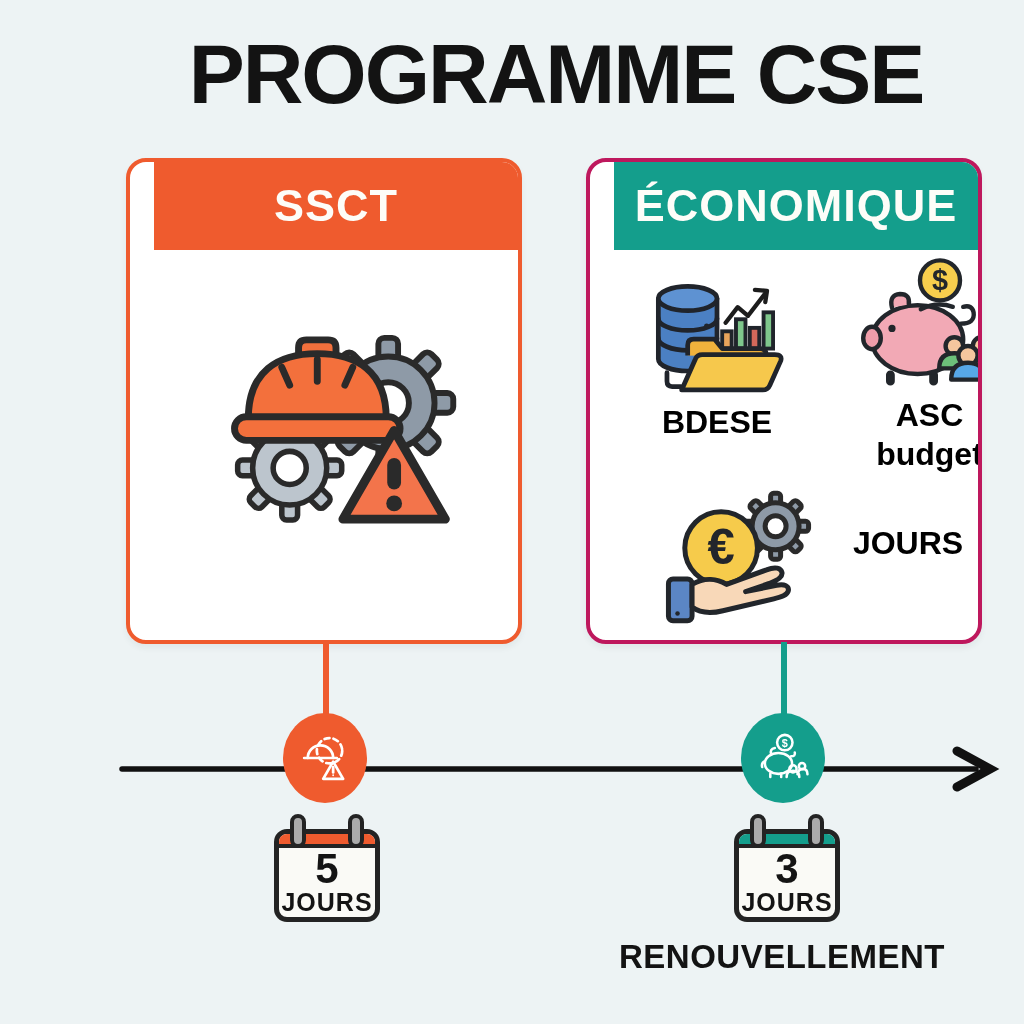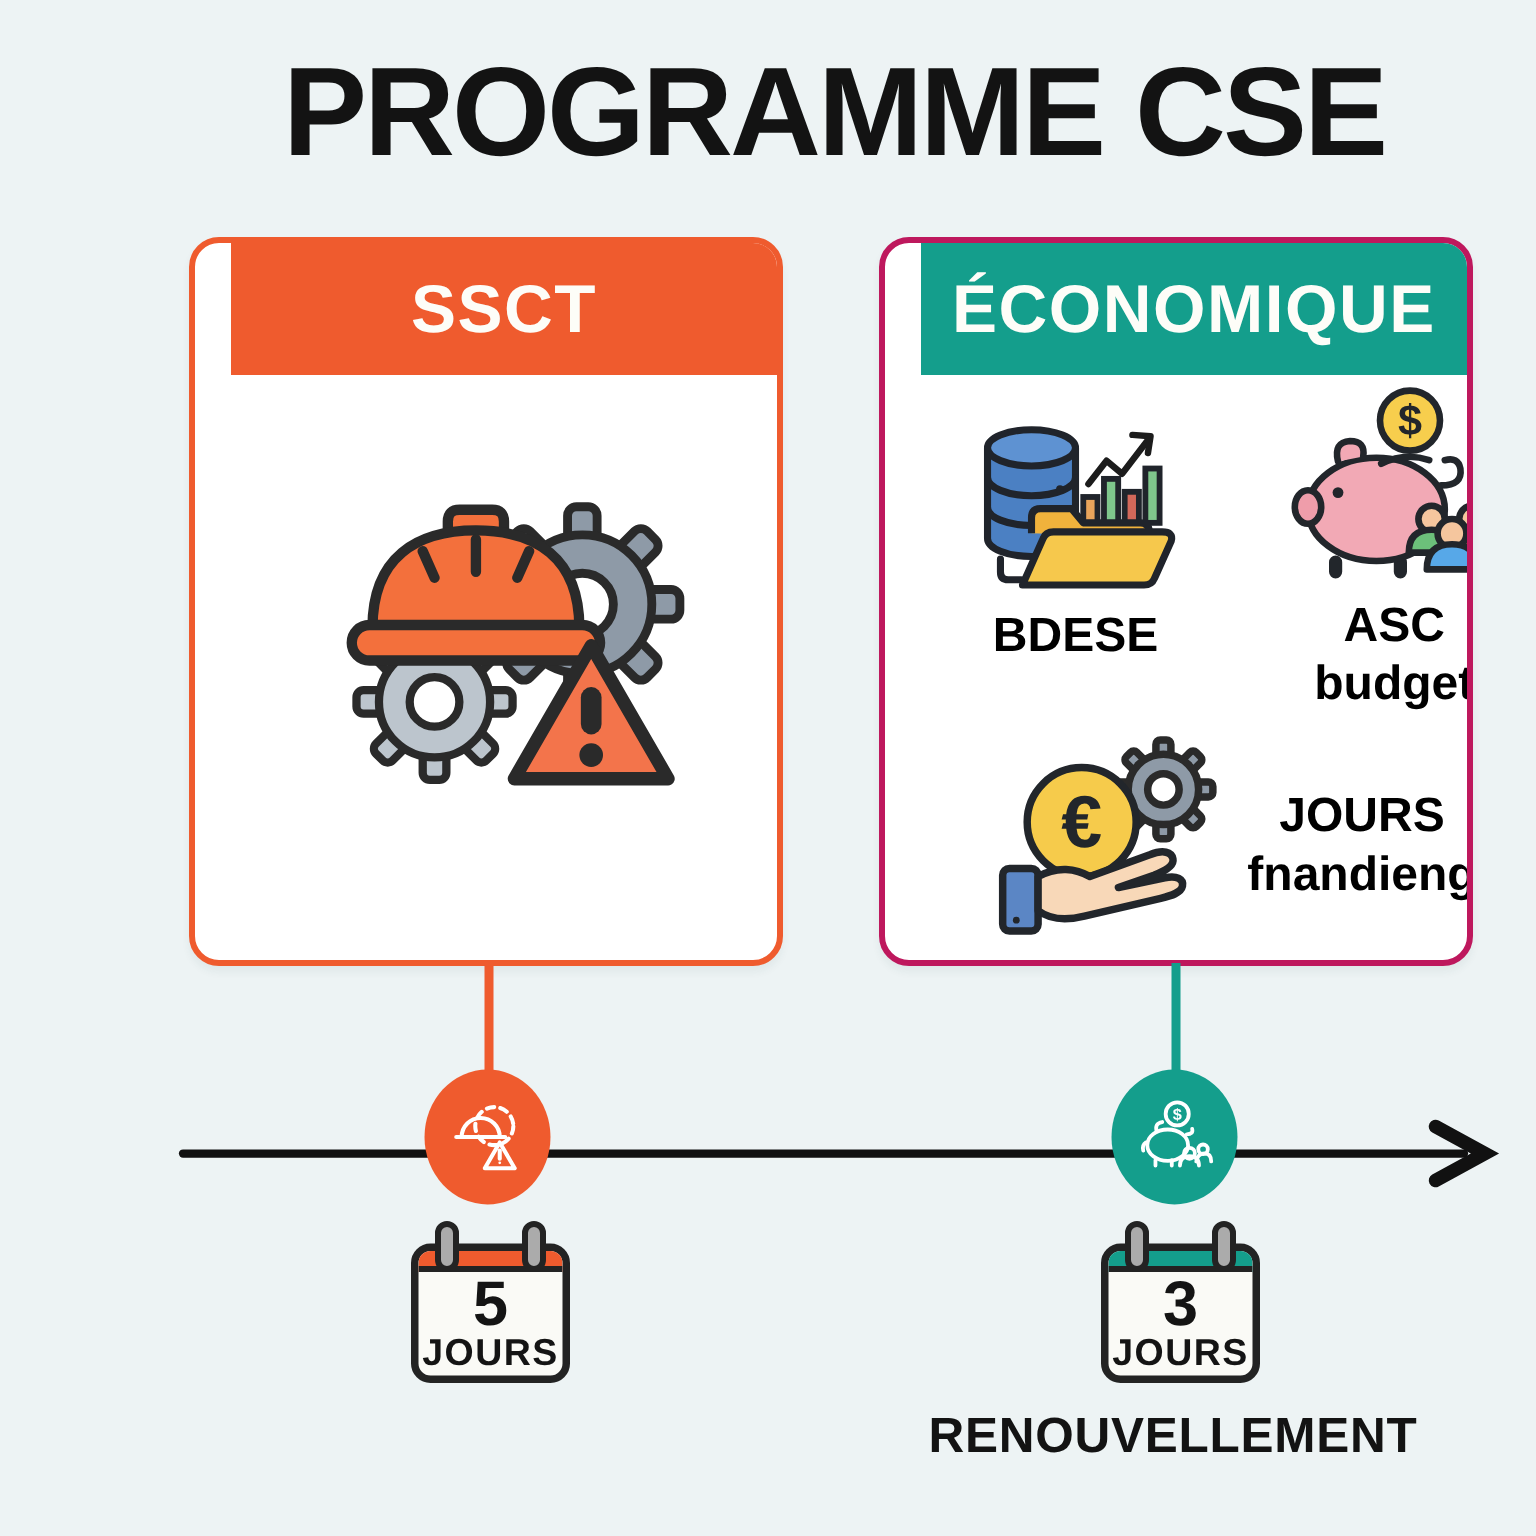--- a/index.html
+++ b/index.html
@@ -187,21 +187,20 @@
             <text x="64" y="84" font-size="54" font-weight="bold" fill="#22262B" stroke="none" text-anchor="middle">€</text>
             <rect x="6" y="100" width="26" height="46" rx="5" fill="#5B86C5"></rect>
             <circle cx="16" cy="138" r="2.5" fill="#22262B" stroke="none"></circle>
             <path d="M32 106 c14 -8 28 -6 38 0 l44 -16 c10 -4 16 -2 17 3 c1 5 -6 9 -14 12 l-26 9 l34 -7 c9 -2 14 1 13 6 c-1 5 -8 7 -16 9 l-56 13 c-16 4 -26 2 -34 -4 z" fill="#F8D8B8"></path>
           </g>
         </svg>
       </div>
 
       <div class="cell cell-opco-label eco-label">
         <span>JOURS</span><br>
-        <span>fnandieng</span>
       </div>
 
     </div>
   </div>
 
   <div class="connector orange"></div>
   <div class="connector teal"></div>
 
   <svg class="timeline-svg" width="1024" height="50" viewBox="0 0 1024 50">
     <line x1="78" y1="24" x2="932" y2="24" stroke="#111111" stroke-width="5.5" stroke-linecap="round"></line>

